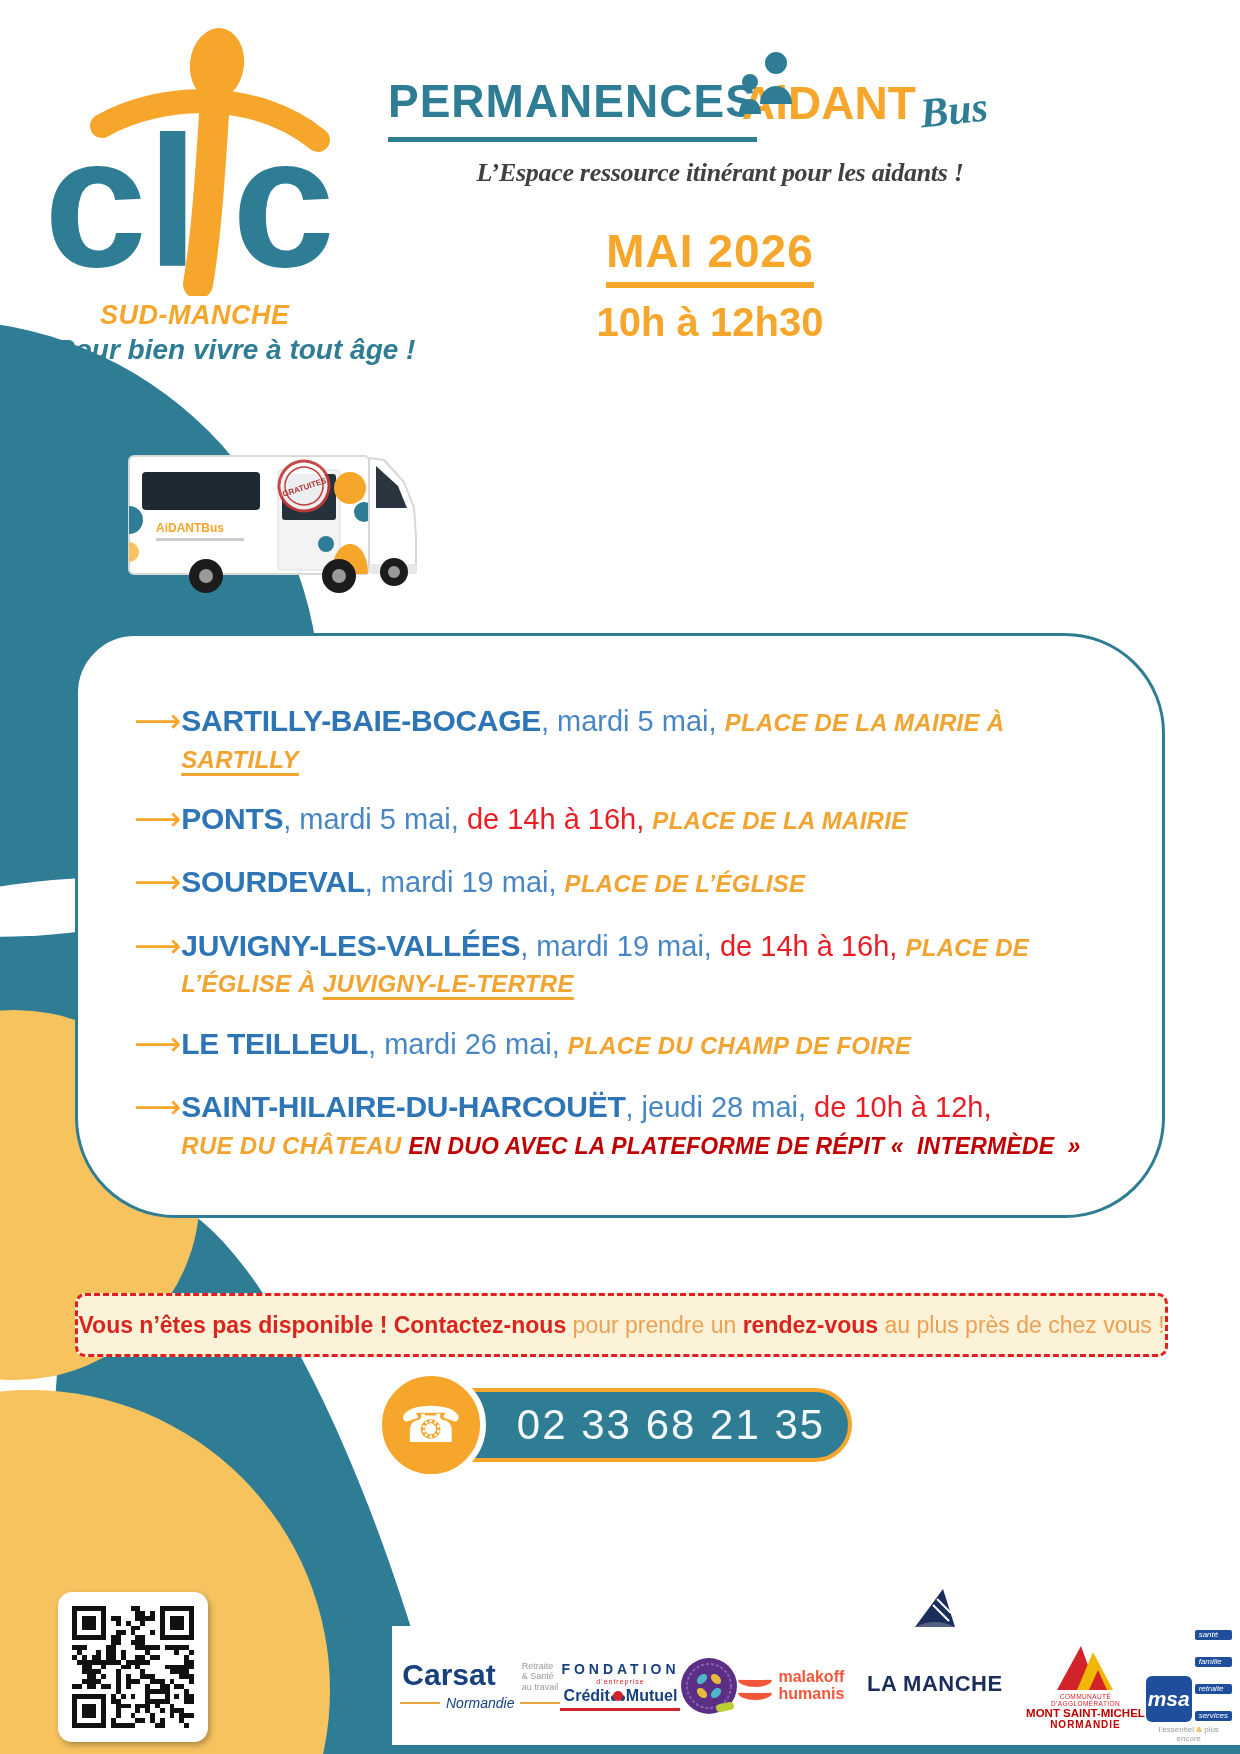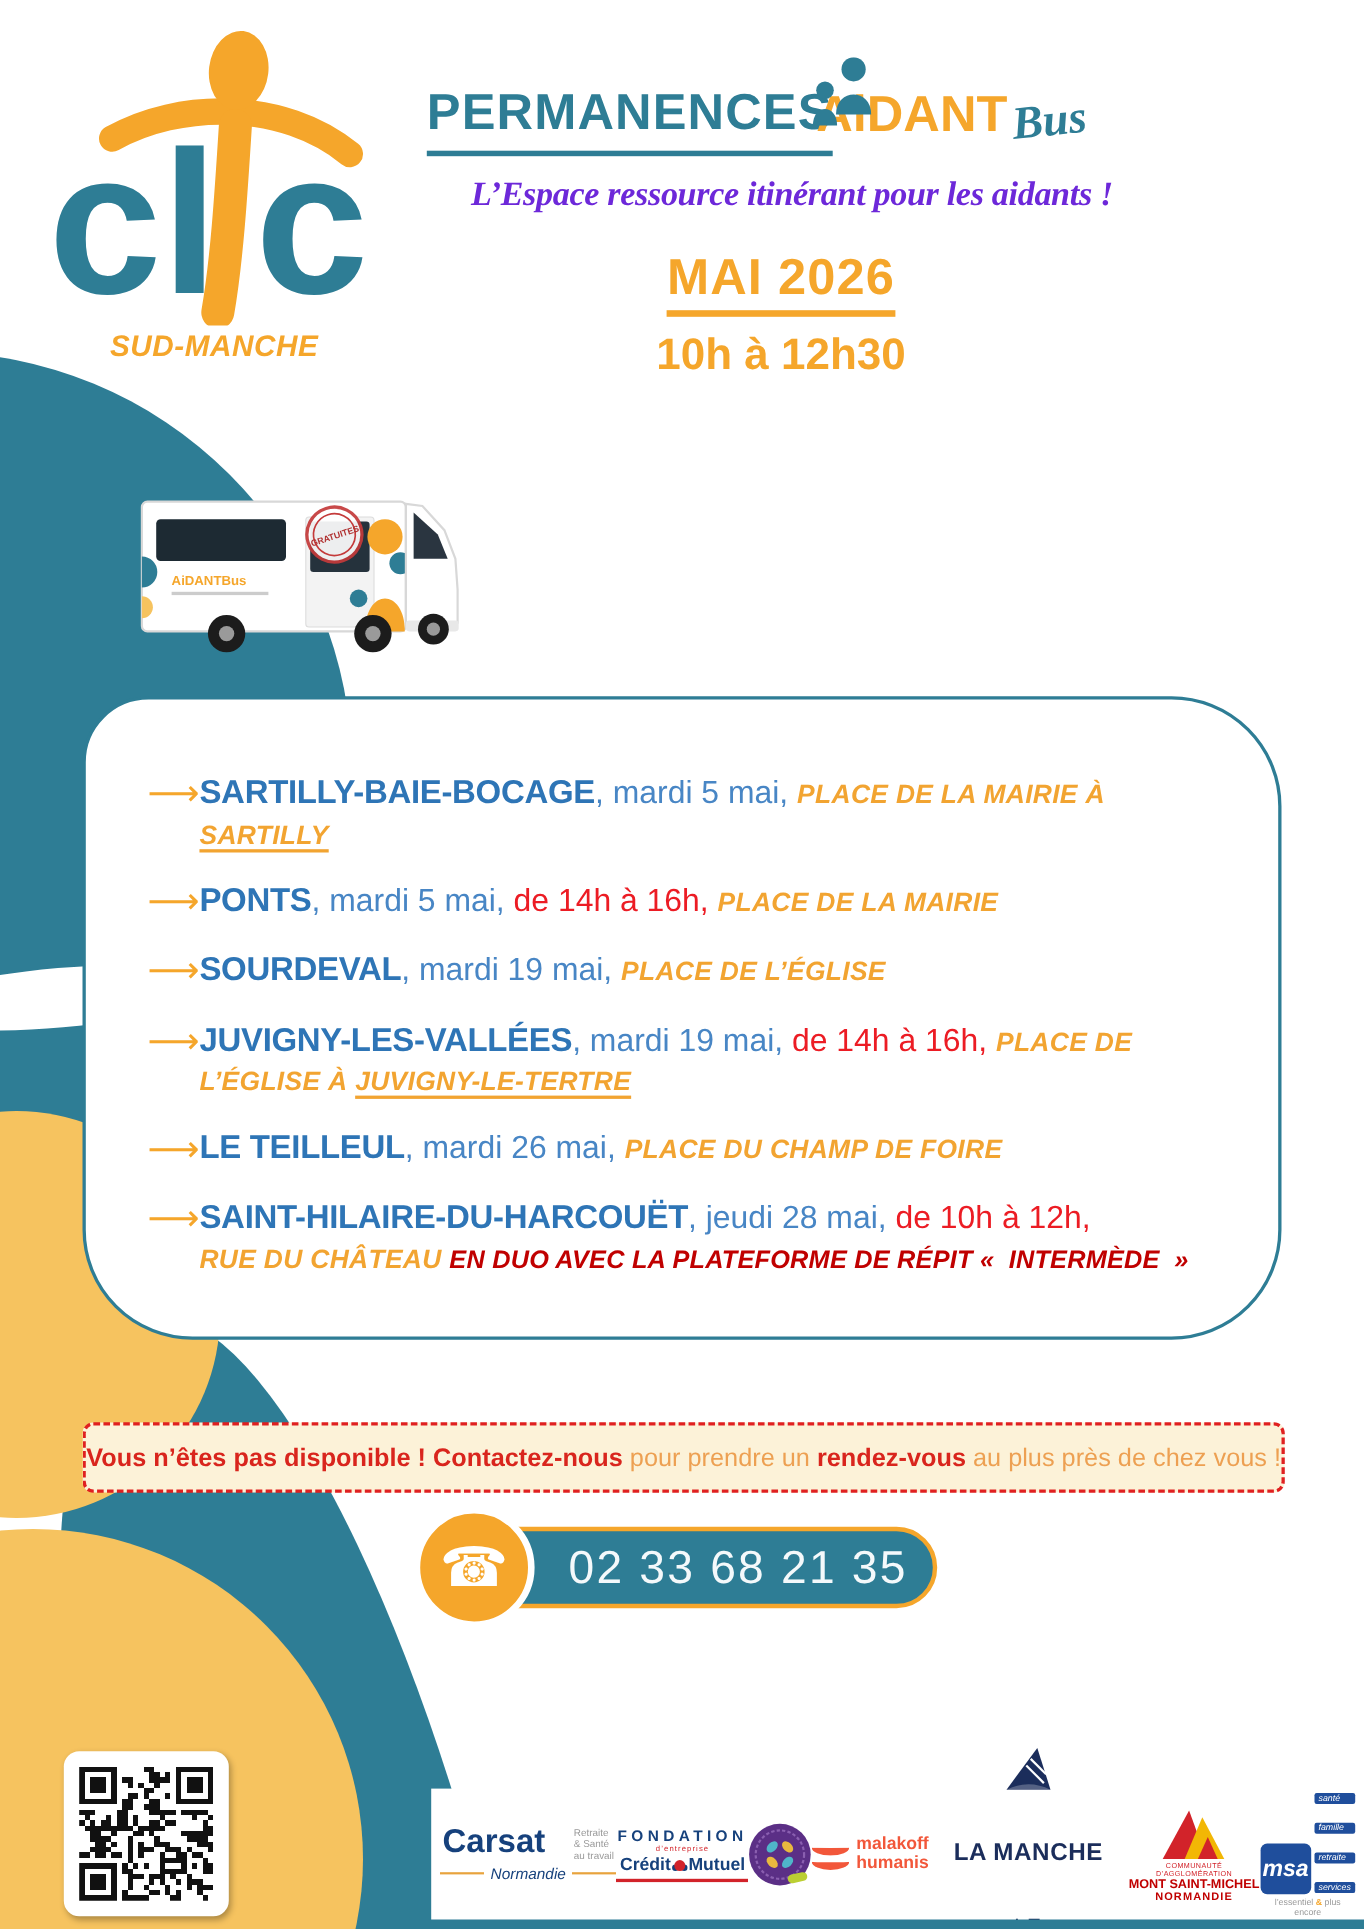--- a/index.html
+++ b/index.html
@@ -22,21 +22,21 @@
   #clic-logo svg{display:block;}
   #clic-region{position:absolute;left:58px;top:272px;font-size:27px;font-weight:800;font-style:italic;color:#F5A62B;letter-spacing:.5px;}
   #clic-slogan{position:absolute;left:14px;top:306px;font-size:28px;font-weight:700;font-style:italic;color:#2E7D95;white-space:nowrap;}
   
   #main-title{position:absolute;left:388px;top:74px;z-index:10;font-size:46px;font-weight:800;color:#2E7D95;letter-spacing:1px;border-bottom:5px solid #2E7D95;padding-bottom:9px;}
   #aidant-logo{position:absolute;left:742px;top:66px;z-index:10;display:flex;align-items:flex-start;}
   #aidant-word{position:relative;font-size:46px;font-weight:800;color:#F5A62B;letter-spacing:0px;line-height:1;padding-top:14px;}
   #aidant-figures{position:absolute;left:-6px;top:-14px;}
   #bus-word{font-family:"Liberation Serif", serif;font-style:italic;font-weight:700;font-size:42px;color:#2E7D95;transform:rotate(-6deg);margin:20px 0 0 4px;display:inline-block;}
   #subtitle{position:absolute;left:360px;top:158px;width:720px;text-align:center;z-index:10;
-    font-family:"Liberation Serif", serif;font-style:italic;font-weight:700;font-size:31px;color:#6d28d9;letter-spacing:-.3px;}
+    font-family:"Liberation Serif", serif;font-style:italic;font-weight:700;font-size:26px;color:#404040;letter-spacing:-.3px;}
   #month-title{position:absolute;left:460px;top:224px;width:500px;text-align:center;z-index:10;}
   #month-title span{display:inline-block;font-size:46px;font-weight:800;color:#F5A62B;letter-spacing:1px;border-bottom:6px solid #F5A62B;padding-bottom:4px;}
   #hours-line{position:absolute;left:460px;top:300px;width:500px;text-align:center;z-index:10;font-size:40px;font-weight:800;color:#F5A62B;}
   #no-appointment{position:absolute;left:460px;top:356px;width:500px;text-align:center;z-index:10;font-size:31px;font-weight:800;font-style:italic;color:#FF0000;text-decoration:underline;text-decoration-thickness:3px;text-underline-offset:4px;}
   
   #van{position:absolute;left:126px;top:446px;z-index:9;}
   
   #schedule-box{
     position:absolute;left:75px;top:633px;width:1090px;height:585px;z-index:10;
     background:#ffffff;border:3px solid #2E7D95;border-radius:60px 100px 100px 100px;
@@ -125,20 +125,21 @@
 
   <div id="clic-logo">
     <svg width="320" height="268" viewBox="0 0 320 268">
       <path d="M60,98 C120,64 215,62 276,112" fill="none" stroke="#F5A62B" stroke-width="24" stroke-linecap="round"></path>
       <text x="2" y="238" font-family="Liberation Sans, sans-serif" font-weight="700" font-size="185" fill="#2E7D95">cl</text>
       <text x="190" y="238" font-family="Liberation Sans, sans-serif" font-weight="700" font-size="185" fill="#2E7D95">c</text>
       <path d="M172,86 C168,150 164,210 156,256" fill="none" stroke="#F5A62B" stroke-width="30" stroke-linecap="round"></path>
       <ellipse cx="175" cy="36" rx="27" ry="36" fill="#F5A62B" transform="rotate(7 175 36)"></ellipse>
     </svg>
     <div id="clic-region">SUD-MANCHE</div>
+    <div id="clic-slogan">Pour bien vivre à tout âge !</div>
   </div>
 
   <div id="main-title">PERMANENCES</div>
 
   <div id="aidant-logo">
     <div id="aidant-word">
       <span>AiDANT</span>
       <svg id="aidant-figures" width="64" height="66" viewBox="0 0 64 66">
         <circle cx="40" cy="11" r="11" fill="#2E7D95"></circle>
         <path d="M24,52 C24,28 56,28 56,52 Z" fill="#2E7D95"></path>

